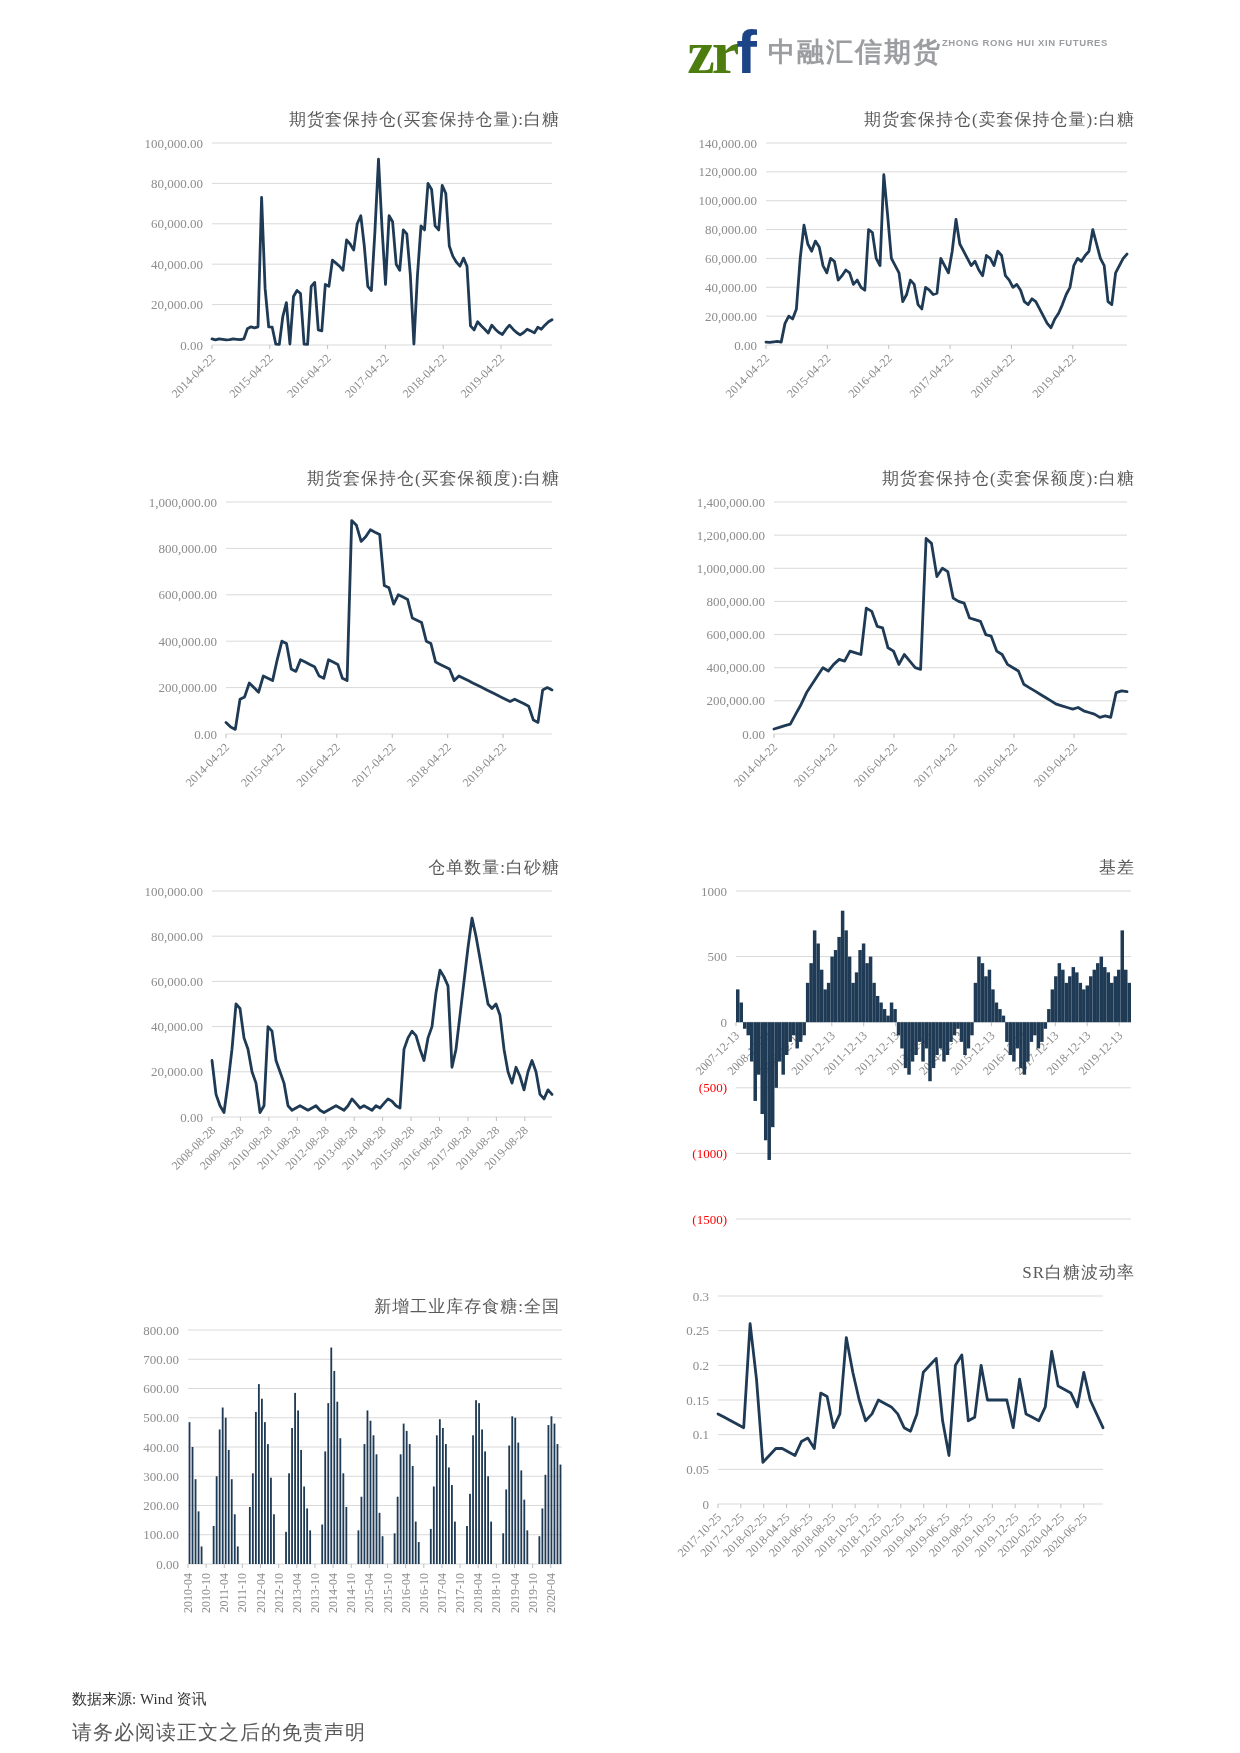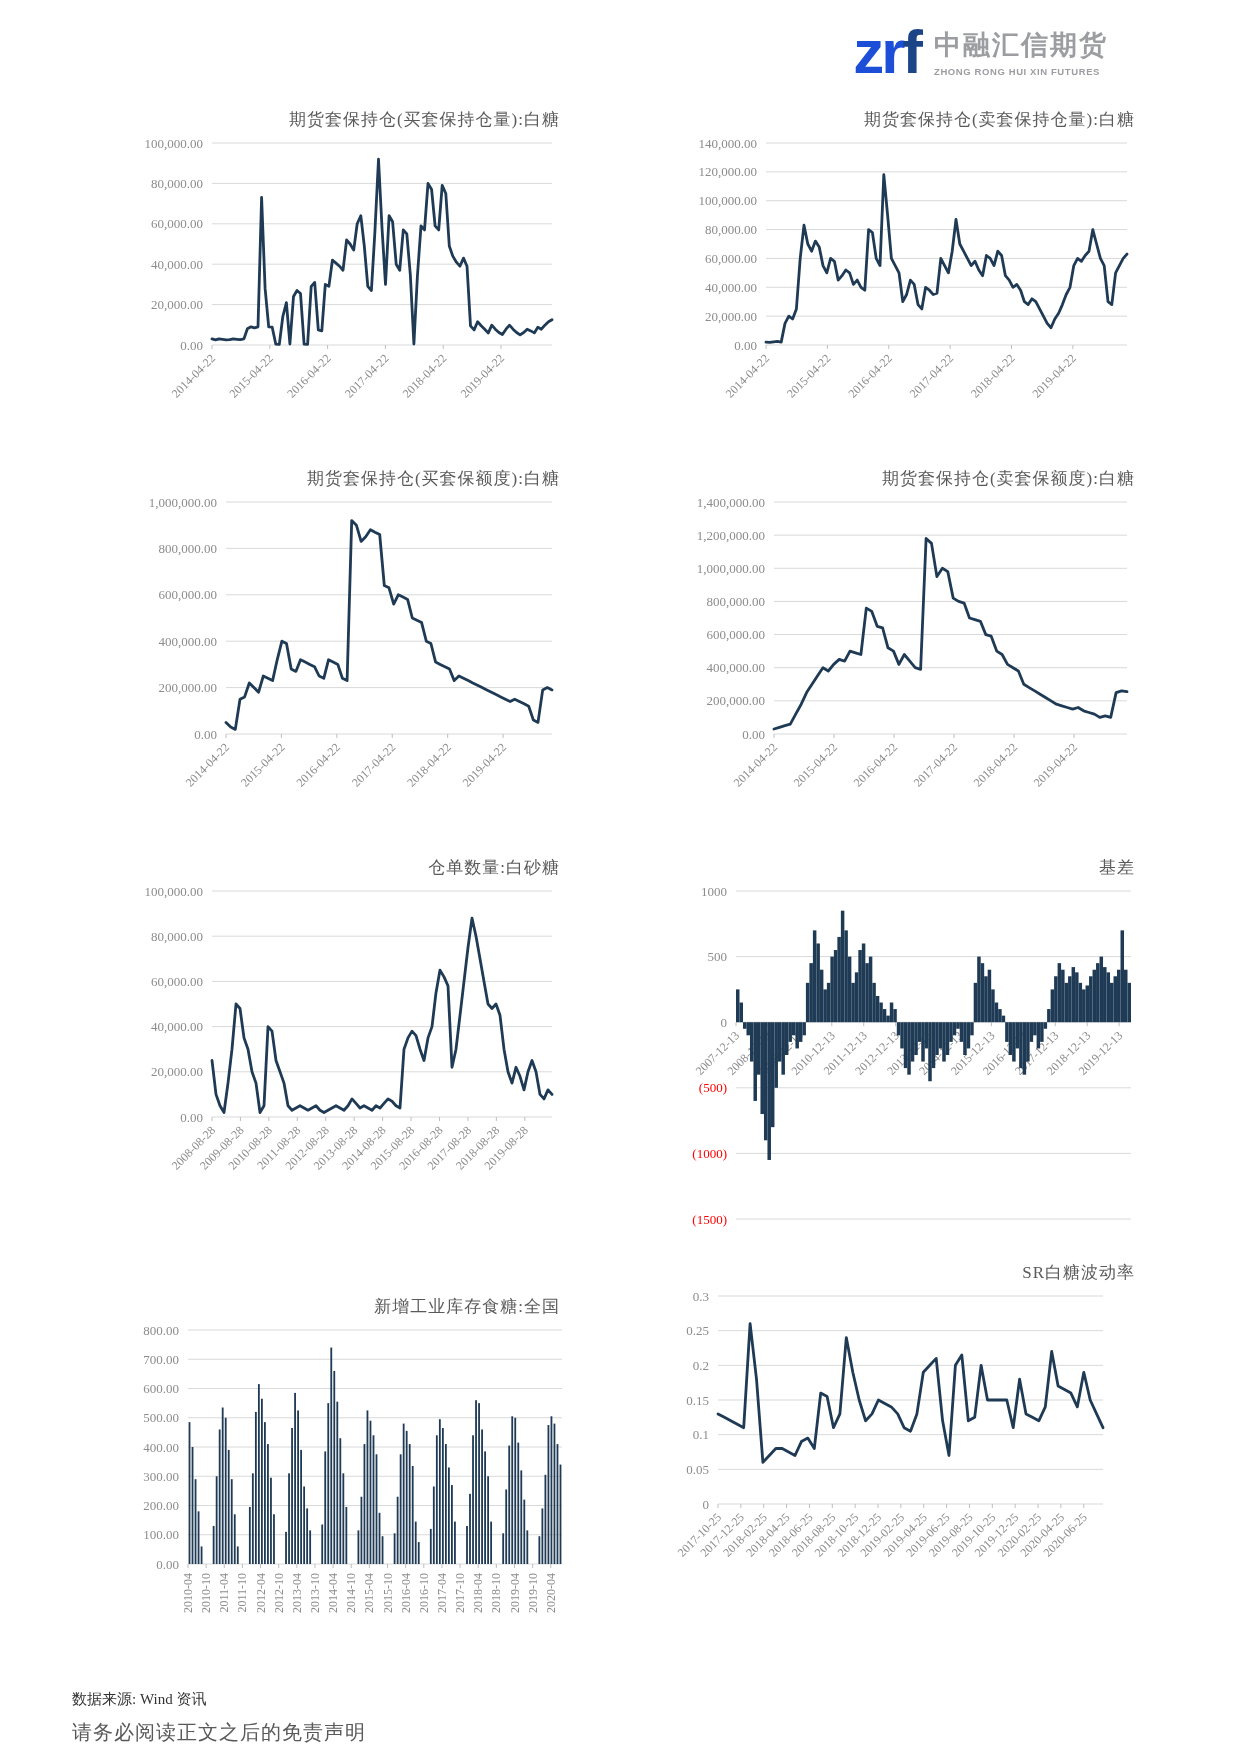--- a/index.html
+++ b/index.html
@@ -4,23 +4,23 @@
 <style>
   html,body{margin:0;padding:0;background:#ffffff;}
   body{width:1240px;font-family:"Liberation Serif","DejaVu Serif",serif;}
   .page{position:relative;width:1240px;min-height:1753px;background:#fff;overflow:hidden;}
 
   
   .header{position:relative;height:108px;}
   .logo{position:absolute;right:132px;top:26px;display:flex;align-items:center;gap:14px;
         font-family:"Liberation Sans","DejaVu Sans",sans-serif;}
   .logo-mark{font-size:62px;font-weight:700;line-height:0.85;letter-spacing:-3px;}
-  .logo-zr{color:#1d4ed8;}
+  .logo-zr{color:#4d7c0f;font-family:Liberation Serif, serif;}
   .logo-f{color:#1c4587;}
-  .logo-names{display:flex;flex-direction:column;justify-content:center;}
+  .logo-names{display:flex;flex-direction:row;justify-content:center;}
   .logo-cn{font-size:27px;font-weight:700;color:#9b9da0;letter-spacing:2px;}
   .logo-en{font-size:9.5px;color:#9b9da0;letter-spacing:0.6px;margin-top:3px;font-weight:700;}
 
   
   .charts{margin:0 105px 0 130px;display:grid;grid-template-columns:430px 465px;
           justify-content:space-between;row-gap:30px;}
   .chart-title{text-align:right;font-size:17px;color:#5a5a5a;letter-spacing:1px;
                margin-bottom:4px;}
   .chart-plot{line-height:0;}
   svg text{font-family:"Liberation Serif","DejaVu Serif",serif;}

